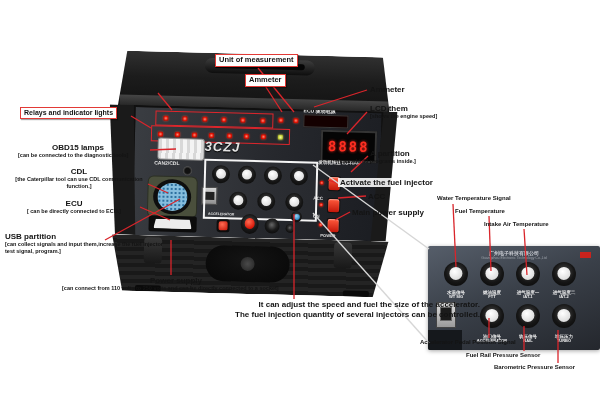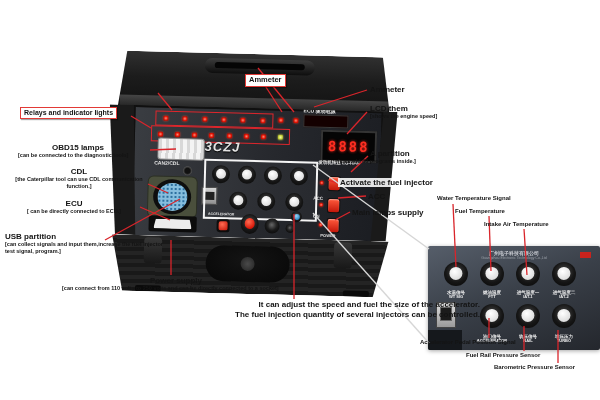--- a/index.html
+++ b/index.html
@@ -271,35 +271,36 @@
       <span class="cn">轨压信号</span>
       <span class="en">RAIL</span>
     </div>
     <div class="ilabel" style="left:118px;top:88px;">
       <span class="cn">增压压力</span>
       <span class="en">TURBO</span>
     </div>
     <div class="iblock"></div>
   </div>
 
+  <div class="callout boxed" style="left:215px;top:54px;font-size:7.5px;">Unit of measurement</div>
   <div class="callout boxed" style="left:245px;top:74px;font-size:7.5px;">Ammeter</div>
   <div class="callout boxed" style="left:20px;top:107px;font-size:7px;">Relays and indicator lights</div>
 
   <div class="callout" style="left:370px;top:85px;">Ammeter</div>
   <div class="callout" style="left:370px;top:104px;">
     <span>LCD them</span>
     <span class="sub">[shows the engine speed]</span>
   </div>
   <div class="callout" style="left:370px;top:149px;">
     <span>A partition</span>
     <span class="sub" style="margin-left:-32px;">[can add 60 programs inside.]</span>
   </div>
   <div class="callout onpanel" style="left:338px;top:178px;">Activate the fuel injector</div>
   <div class="callout" style="left:368px;top:192px;">ACC</div>
-  <div class="callout" style="left:352px;top:208px;">Main lamps supply</div>
+  <div class="callout" style="left:352px;top:208px;">Main power supply</div>
 
   <div class="callout" style="left:52px;top:143px;">
     <span>OBD15 lamps</span>
     <span class="sub" style="margin-left:-34px;width:160px;">[can be connected to the diagnostic tools]</span>
   </div>
   <div class="callout" style="left:8px;top:167px;width:142px;text-align:center;">
     <span>CDL</span>
     <span class="sub">[the Caterpillar tool can use CDL communication function.]</span>
   </div>
   <div class="callout" style="left:6px;top:199px;width:136px;text-align:center;">

